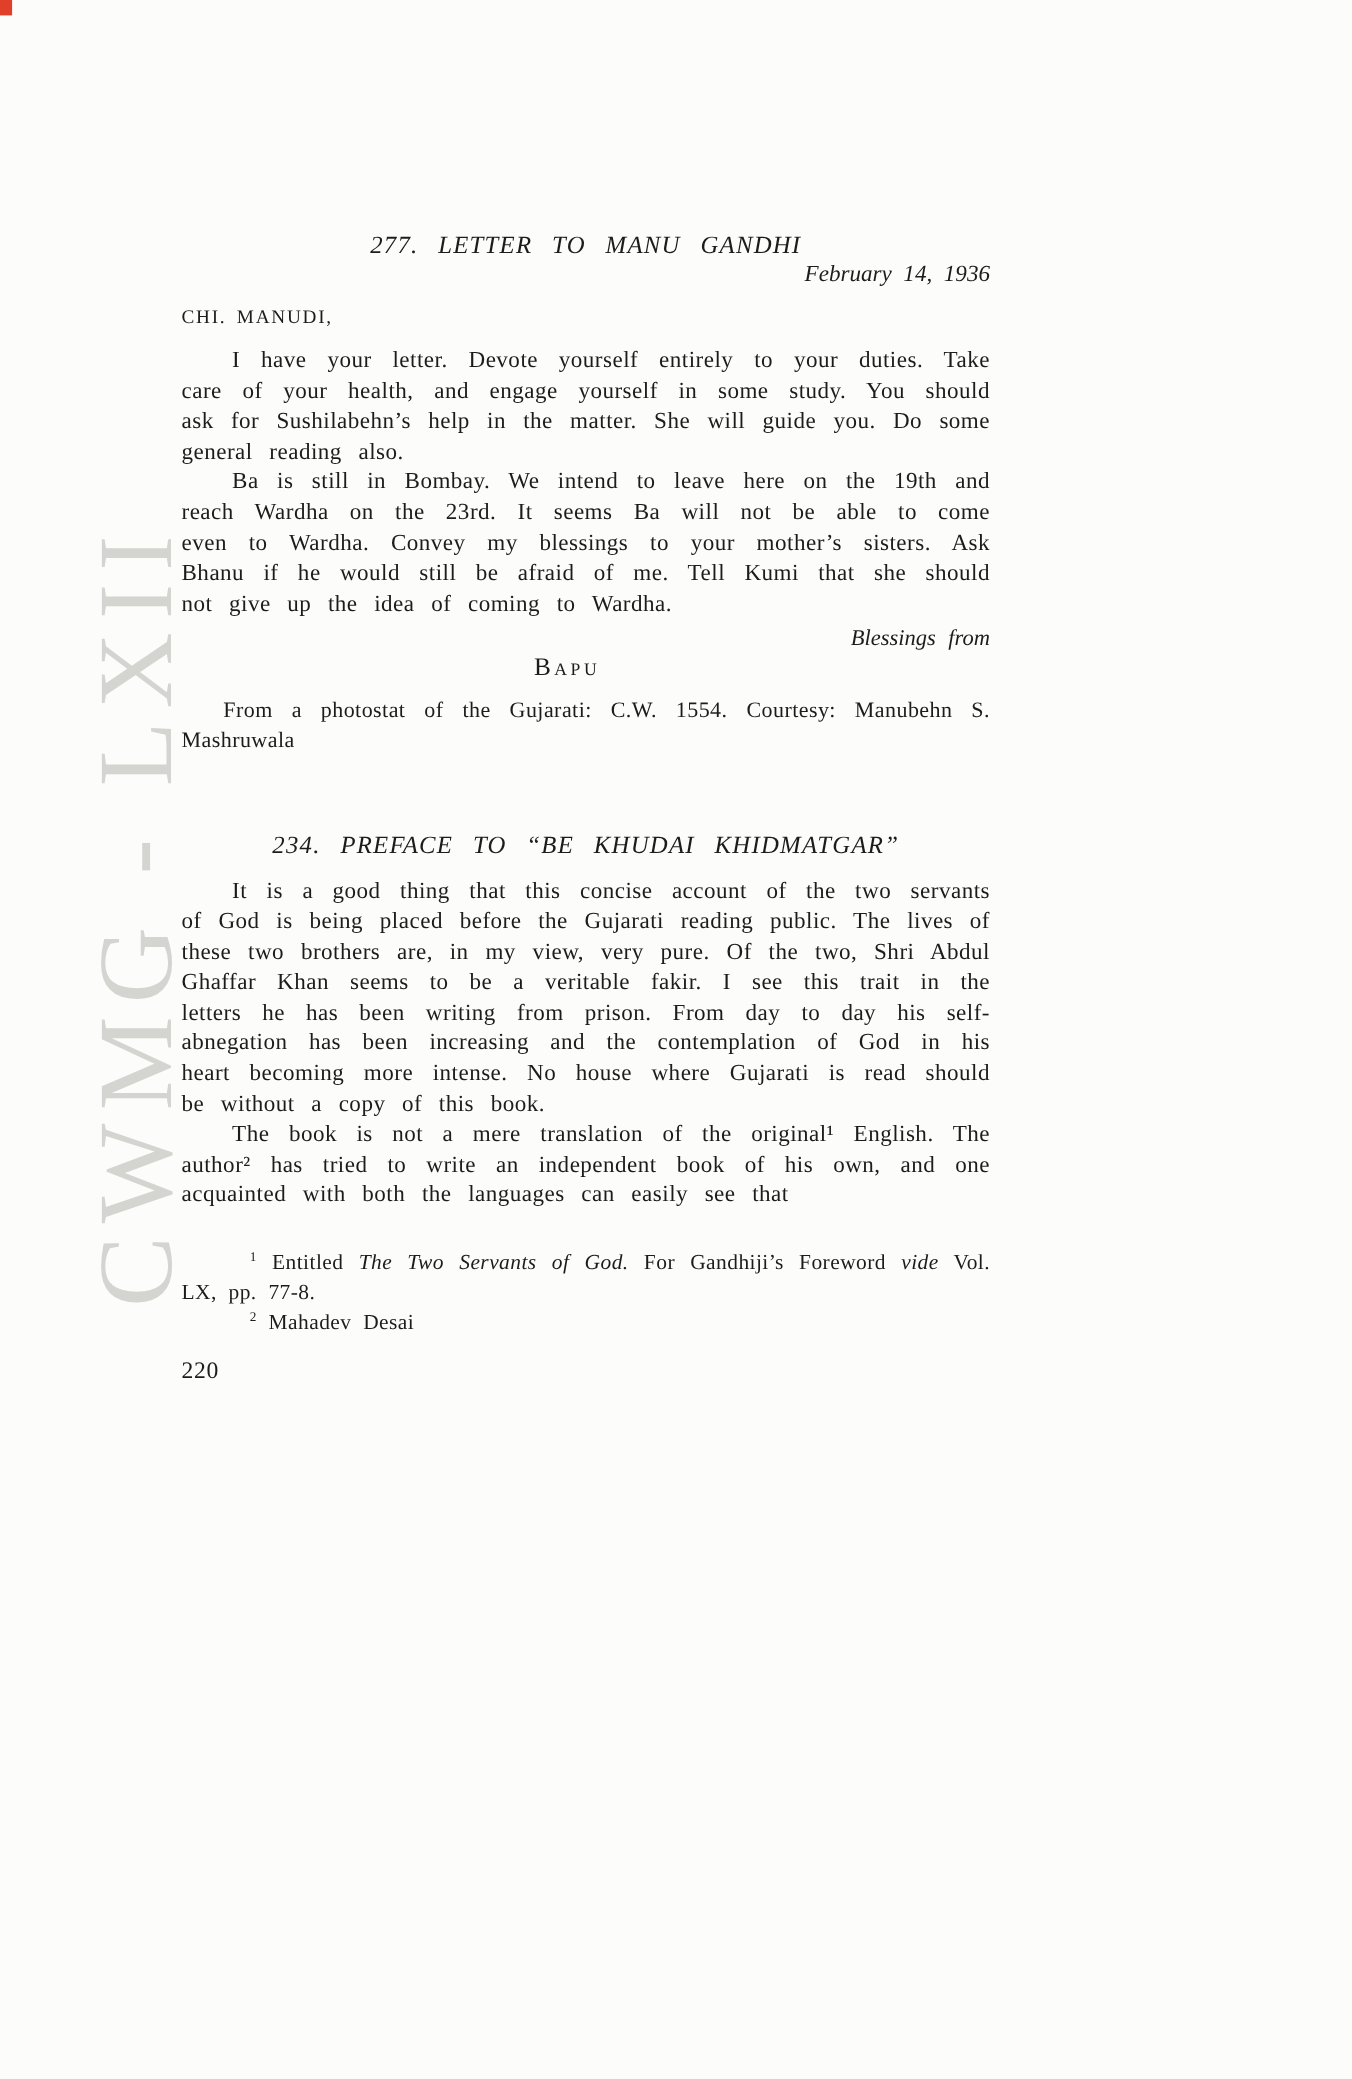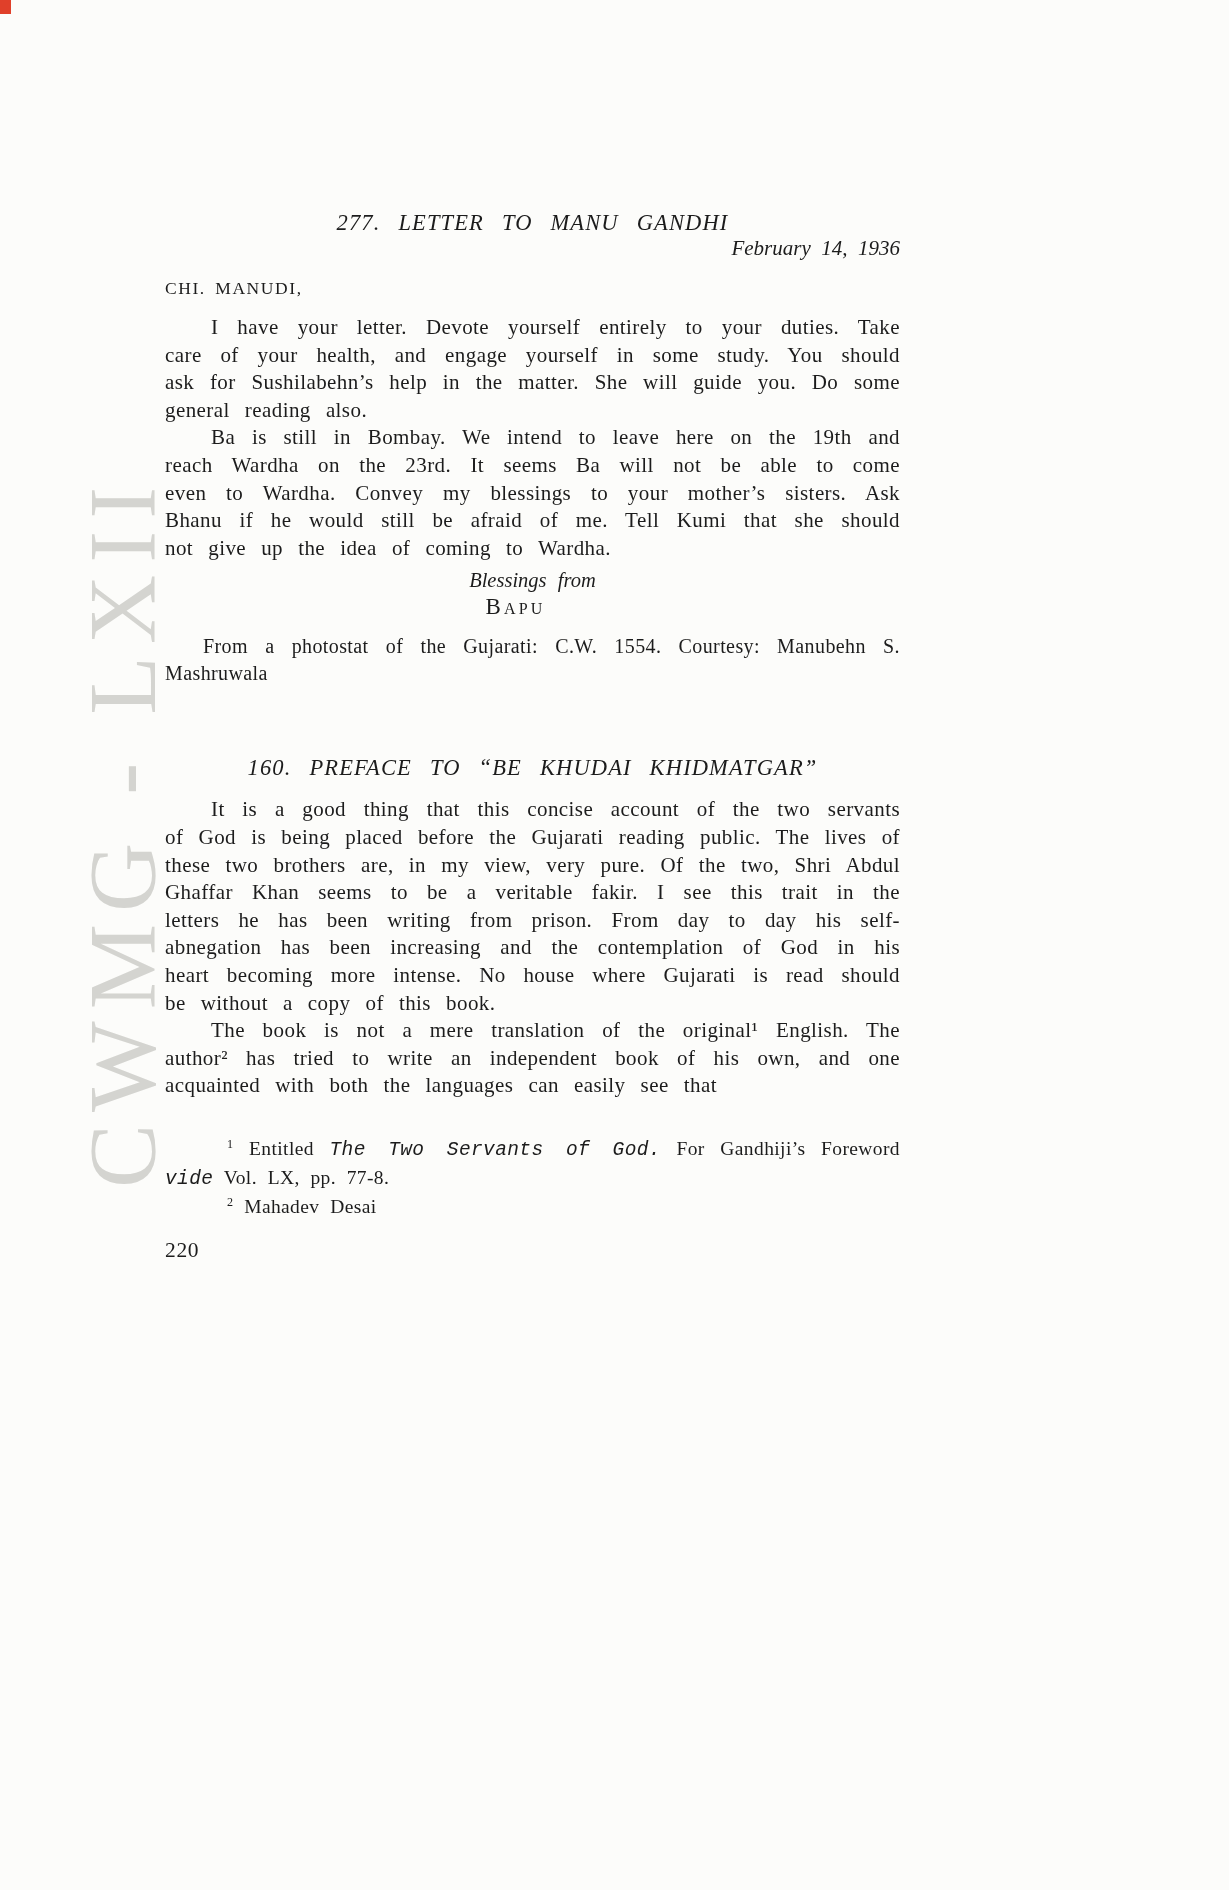--- a/index.html
+++ b/index.html
@@ -73,21 +73,21 @@
     text-indent: 46px;
     word-spacing: 0.45em;
     letter-spacing: 0.02em;
   }
   .body-para.first {
     margin-top: 15px;
   }
   .valediction {
     font-style: italic;
     font-size: 20.5px;
-    text-align: center;
+    text-align: right;
     word-spacing: 0.3em;
     margin-top: 7px;
   }
   .signature {
     font-variant: small-caps;
     font-size: 23px;
     text-align: center;
     letter-spacing: 0.14em;
     margin-top: 2px;
     padding-right: 34px;
@@ -114,21 +114,20 @@
     margin: 0;
     font-size: 19.5px;
     line-height: 27px;
     text-align: justify;
     text-indent: 62px;
     word-spacing: 0.28em;
     letter-spacing: 0.02em;
   }
   .footnote .italic {
     font-style: italic;
-    font-family: Liberation Mono, monospace;
   }
   sup {
     font-size: 0.62em;
     vertical-align: super;
     line-height: 0;
   }
   .page-number {
     font-size: 21.5px;
     margin-top: 18px;
     letter-spacing: 0.03em;
@@ -150,21 +149,21 @@
       <div class="date-line">February 14, 1936</div>
       <div class="salutation">CHI. MANUDI,</div>
       <p class="body-para first">I have your letter. Devote yourself entirely to your duties. Take care of your health, and engage yourself in some study. You should ask for Sushilabehn’s help in the matter. She will guide you. Do some general reading also.</p>
       <p class="body-para">Ba is still in Bombay. We intend to leave here on the 19th and reach Wardha on the 23rd. It seems Ba will not be able to come even to Wardha. Convey my blessings to your mother’s sisters. Ask Bhanu if he would still be afraid of me. Tell Kumi that she should not give up the idea of coming to Wardha.</p>
       <div class="valediction">Blessings from</div>
       <div class="signature">Bapu</div>
       <p class="source-note">From a photostat of the Gujarati: C.W. 1554. Courtesy: Manubehn S. Mashruwala</p>
     </section>
 
     <section>
-      <h2 class="heading heading-2">160. PREFACE TO “BE KHUDAI KHIDMATGAR”</h2>
+      <h2 class="heading heading-2">234. PREFACE TO “BE KHUDAI KHIDMATGAR”</h2>
       <p class="body-para first preface-first">It is a good thing that this concise account of the two servants of God is being placed before the Gujarati reading public. The lives of these two brothers are, in my view, very pure. Of the two, Shri Abdul Ghaffar Khan seems to be a veritable fakir. I see this trait in the letters he has been writing from prison. From day to day his self-abnegation has been increasing and the contemplation of God in his heart becoming more intense. No house where Gujarati is read should be without a copy of this book.</p>
       <p class="body-para">The book is not a mere translation of the original¹ English. The author² has tried to write an independent book of his own, and one acquainted with both the languages can easily see that</p>
     </section>
 
     <div class="footnotes">
       <p class="footnote"><sup>1</sup><span> Entitled </span><span class="italic">The Two Servants of God.</span><span> For Gandhiji’s Foreword </span><span class="italic">vide</span><span> Vol. LX, pp. 77-8.</span></p>
       <p class="footnote"><sup>2</sup><span> Mahadev Desai</span></p>
     </div>
 
     <div class="page-number">220</div>

